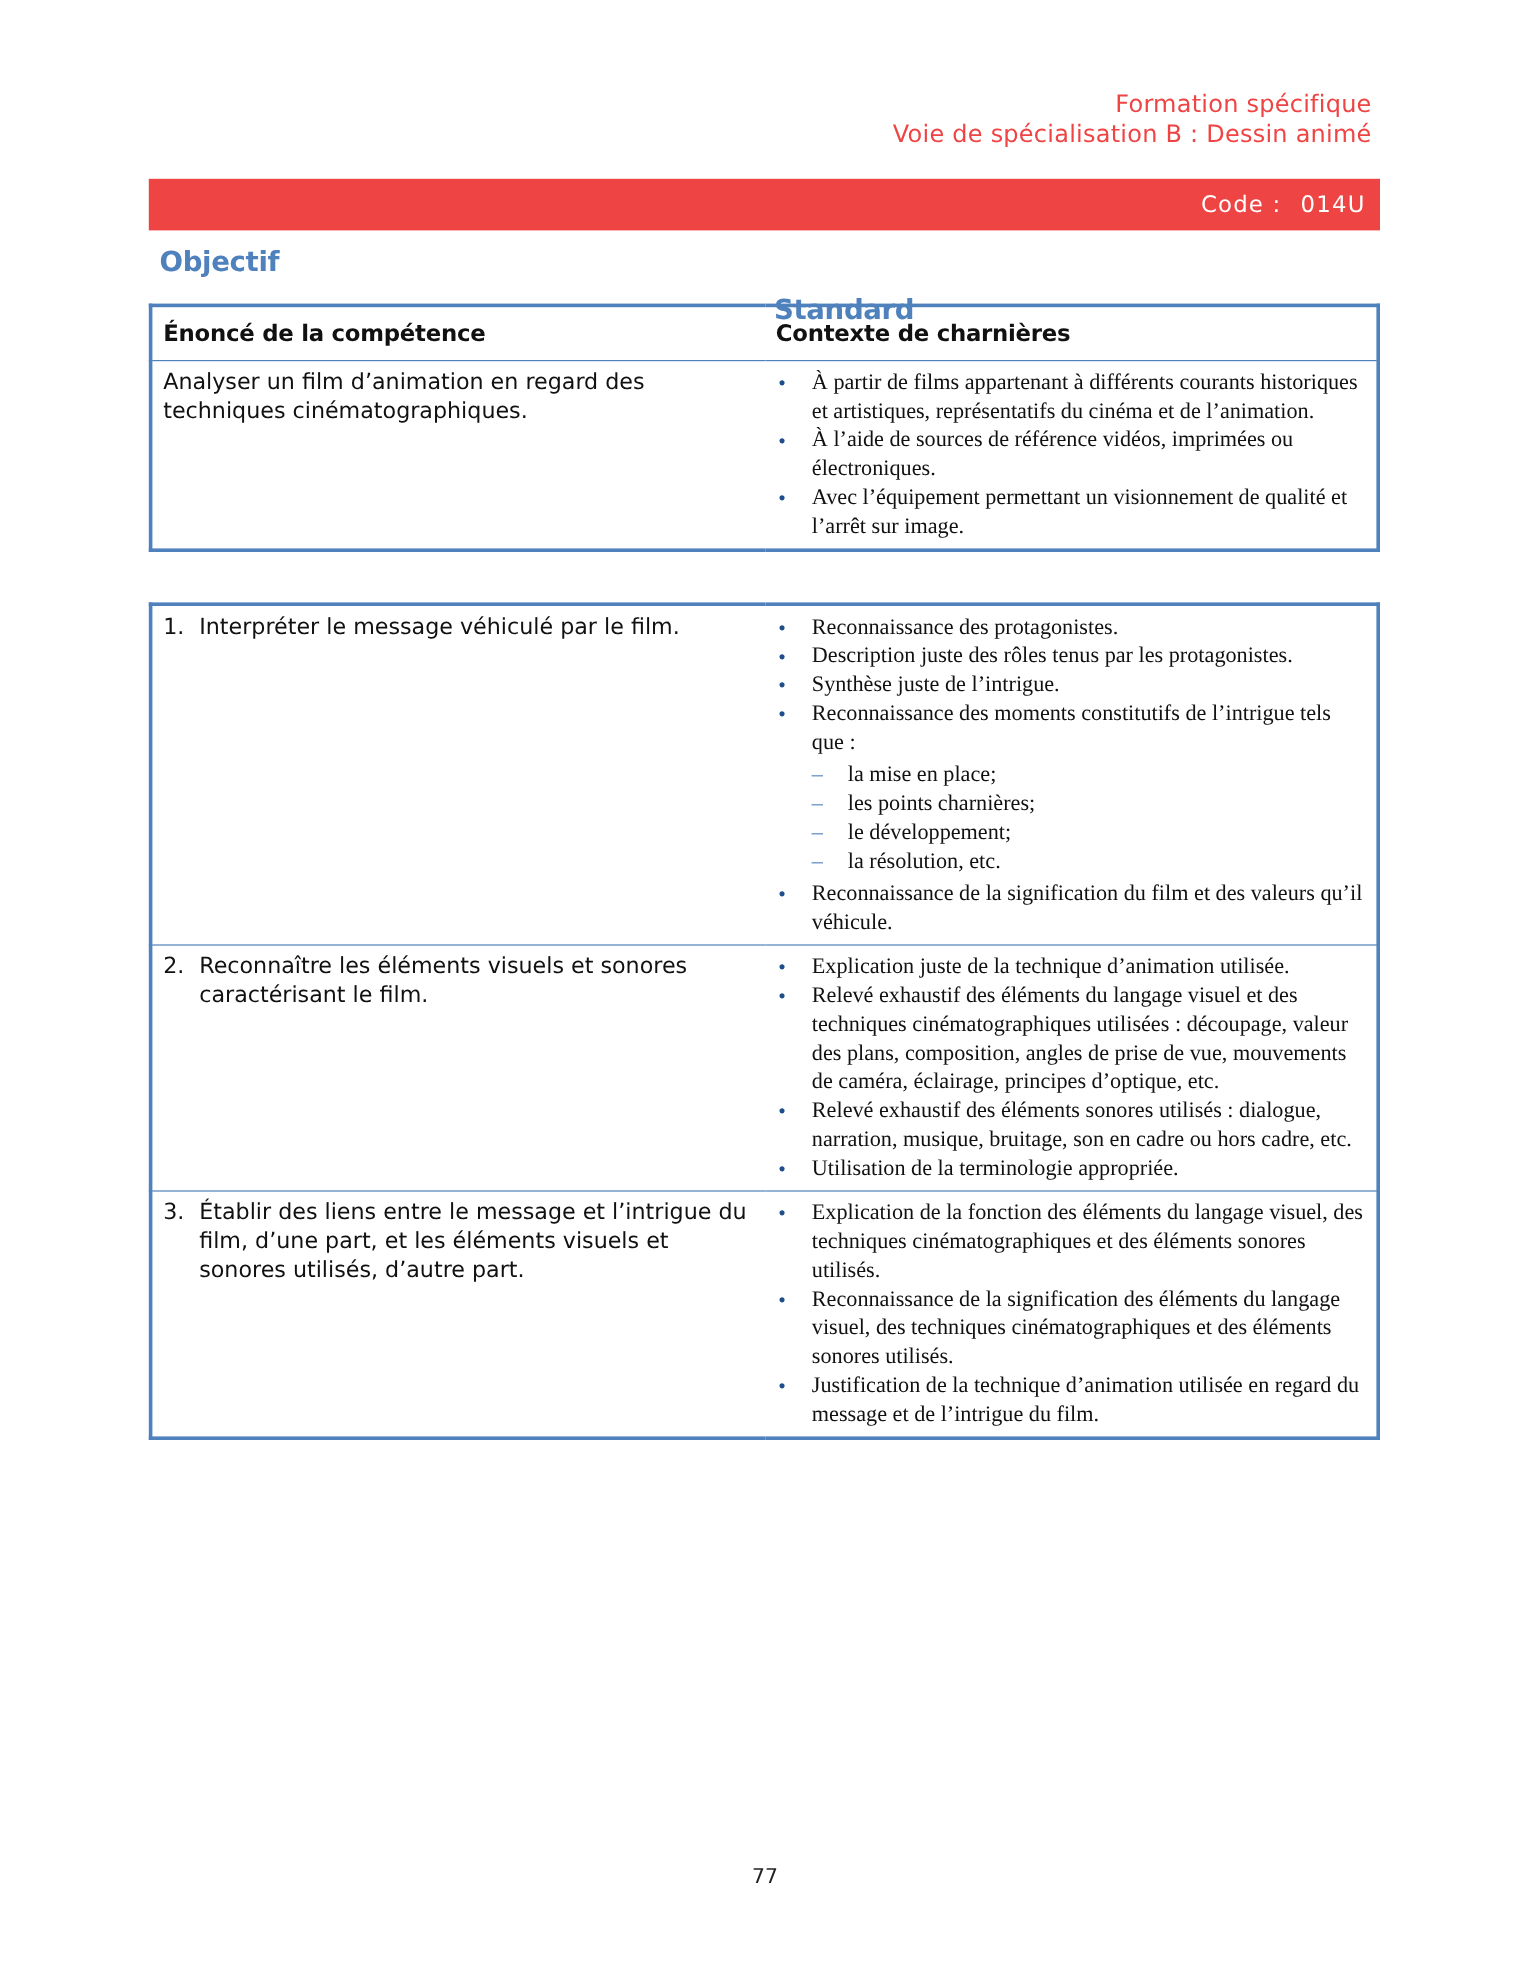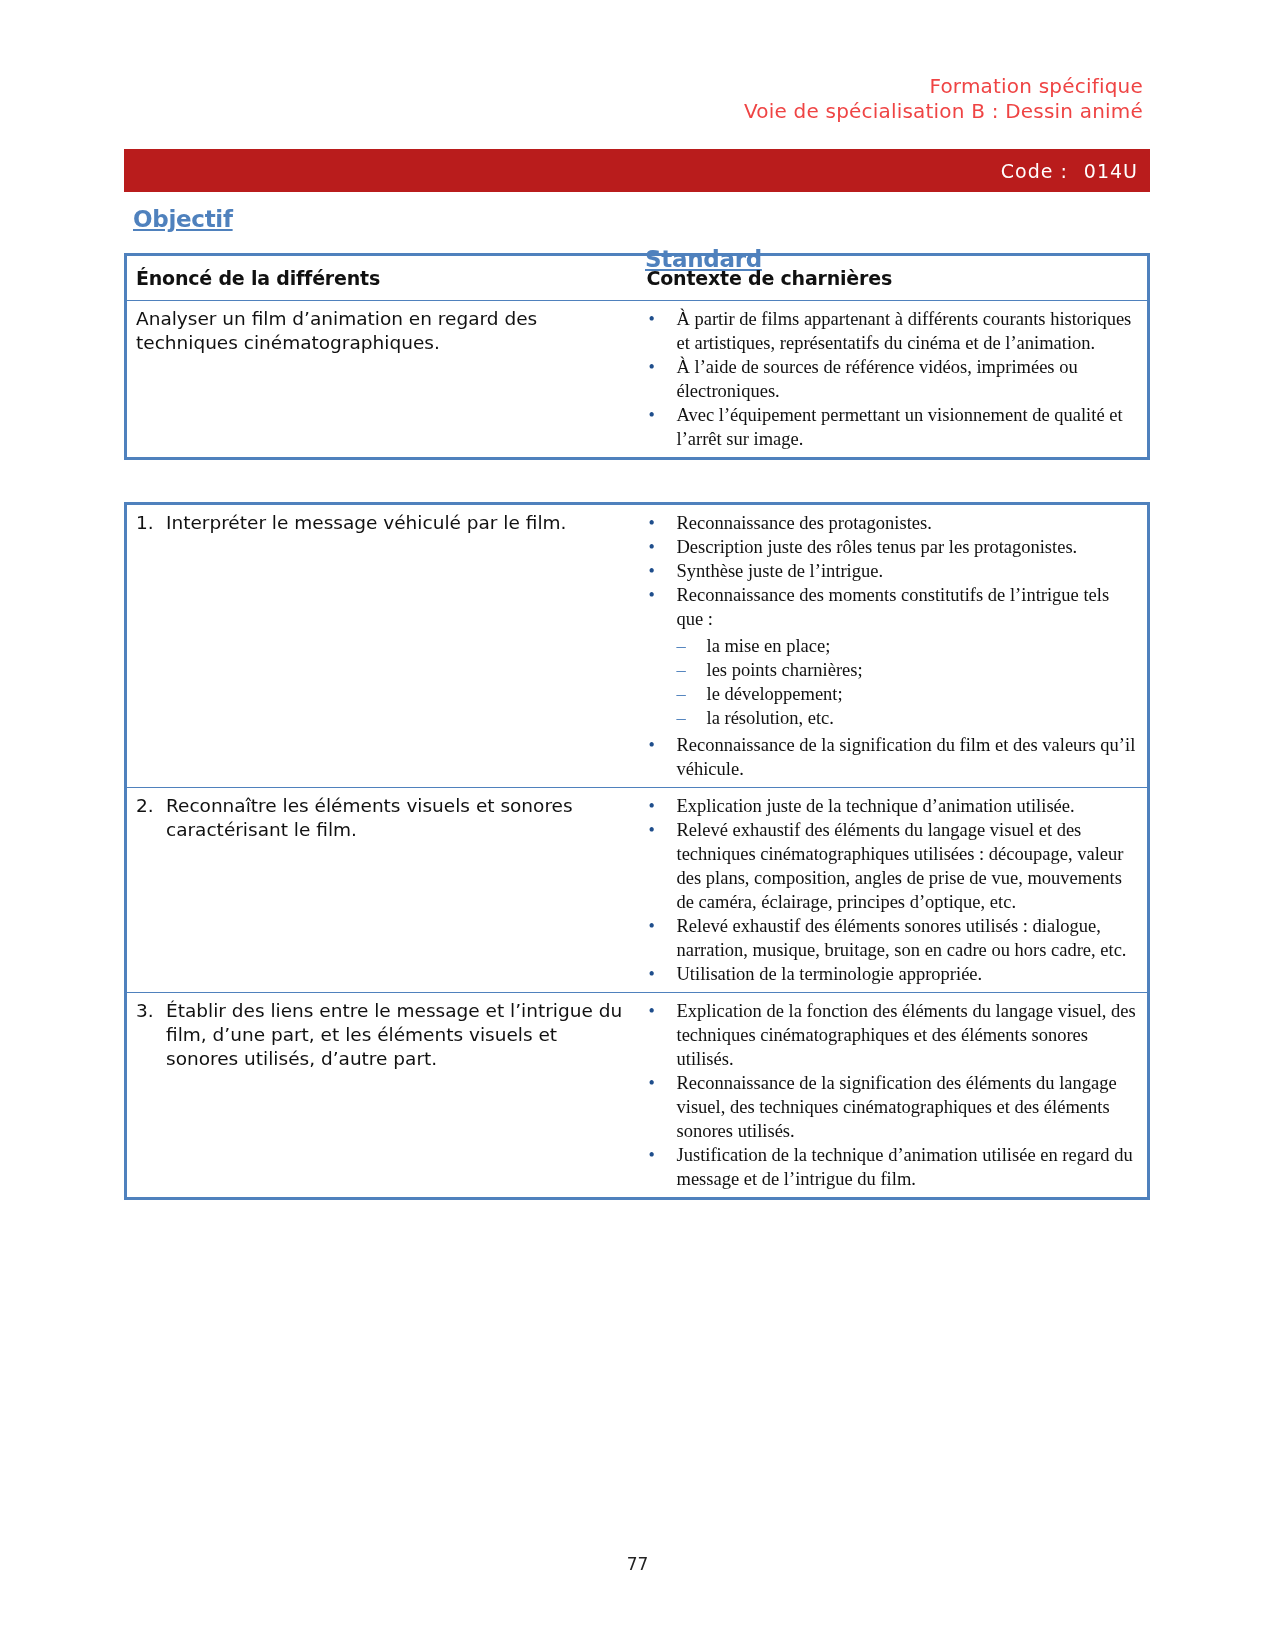--- a/index.html
+++ b/index.html
@@ -1,21 +1,21 @@
 <!DOCTYPE html>
 <html><head>
   <meta charset="utf-8">
   <style>
     html, body { margin: 0; padding: 0; background: #ffffff; }
     body { width: 1275px; height: 1650px; position: relative; font-family: "DejaVu Sans", sans-serif; color: #111; }
     .header-right { position: absolute; top: 74px; right: 132px; text-align: right; color: #ef4444; font-size: 20px; line-height: 25px; letter-spacing: 0.2px; }
-    .code-bar { position: absolute; top: 149px; left: 124px; width: 1026px; height: 43px; background: #b91c1c; color: #fff; font-size: 19px; display: flex; align-items: center; justify-content: flex-end; box-sizing: border-box; padding-right: 12px; letter-spacing: 1px; }
+    .code-bar { position: absolute; top: 149px; left: 124px; width: 1026px; height: 43px; background: #ef4444; color: #fff; font-size: 19px; display: flex; align-items: center; justify-content: flex-end; box-sizing: border-box; padding-right: 12px; letter-spacing: 1px; }
     .code-bar .code-value { margin-left: 16px; }
     .section-titles { position: absolute; top: 206px; left: 124px; width: 1026px; display: flex; }
-    .section-titles div { color: #4f81bd; font-weight: bold; font-size: 23px; font-family: "DejaVu Sans", sans-serif; letter-spacing: -0.3px; text-decoration: underline; }
+    .section-titles div { color: #4f81bd; font-weight: bold; font-size: 23px; font-family: "DejaVu Sans", sans-serif; letter-spacing: -0.3px; }
     .col-left { width: 512px; box-sizing: border-box; padding-left: 9px; }
     .col-right { flex: 1; box-sizing: border-box; padding-left: 9px; margin-top: 40px; }
 
     table.comp { position: absolute; left: 124px; width: 1026px; border-collapse: collapse; border: 3px solid #4f81bd; table-layout: fixed; }
     table.comp td, table.comp th { vertical-align: top; text-align: left; font-size: 18.5px; line-height: 24px; padding: 6px 9px 6px 9px; }
     table.comp th { font-weight: bold; font-size: 19px; padding-top: 10px; padding-bottom: 10px; letter-spacing: -0.2px; }
     table.comp tr + tr td, table.comp tr + tr th { border-top: 1.5px solid #4f81bd; }
     table.comp col.c1 { width: 512px; }
     #table1 { top: 253px; }
     #table2 { top: 502px; }
@@ -48,21 +48,21 @@
   <div class="col-right">Standard</div>
 </div>
 
 <table class="comp" id="table1">
   <colgroup>
       <col class="c1">
       <col>
     </colgroup>
   <tbody>
       <tr>
-    <th>Énoncé de la différents</th>
+    <th>Énoncé de la compétence</th>
     <th>Contexte de charnières</th>
   </tr>
   <tr>
     <td>Analyser un film d’animation en regard des techniques cinématographiques.</td>
     <td>
       <ul class="bul">
         <li>À partir de films appartenant à différents courants historiques et artistiques, représentatifs du cinéma et de l’animation.</li>
         <li>À l’aide de sources de référence vidéos, imprimées ou électroniques.</li>
         <li>Avec l’équipement permettant un visionnement de qualité et l’arrêt sur image.</li>
       </ul>

